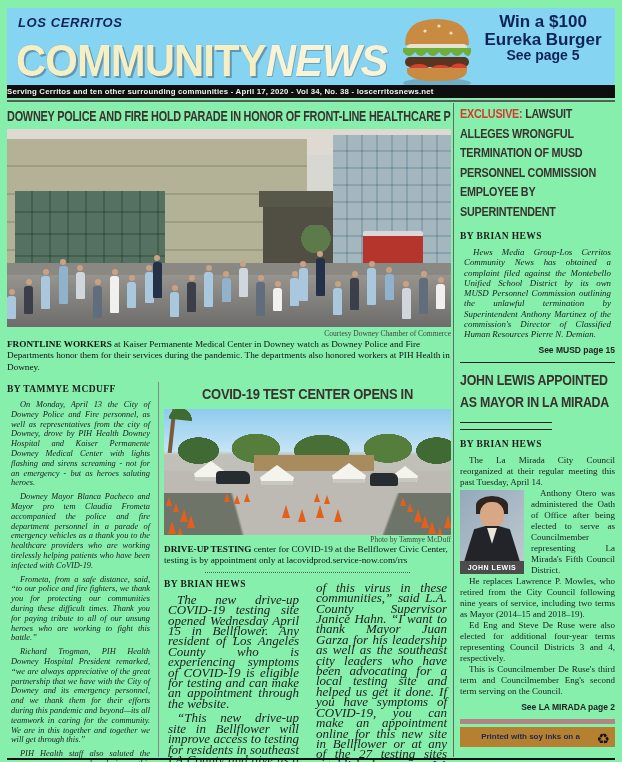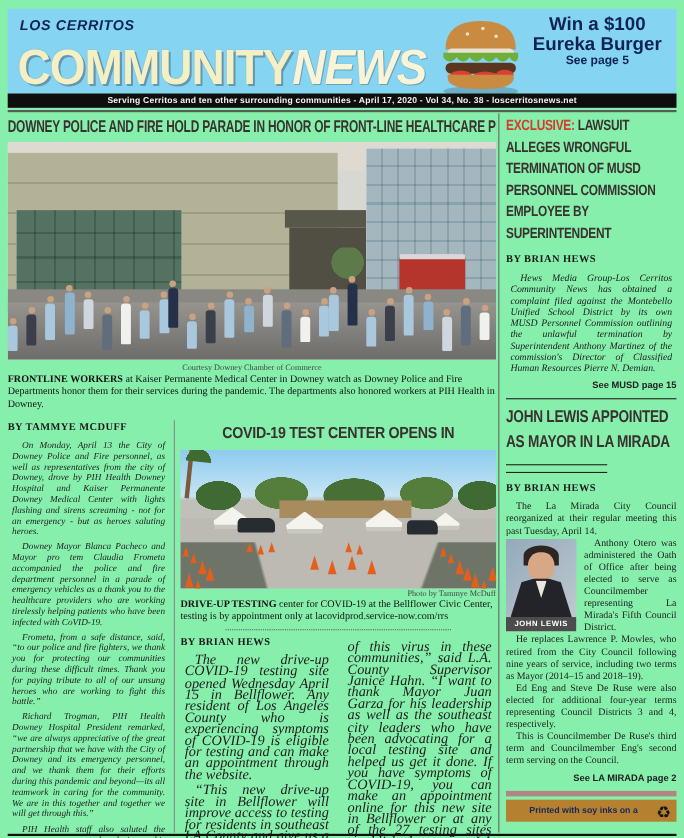--- a/index.html
+++ b/index.html
@@ -7,24 +7,24 @@
   .page{position:relative;width:622px;height:762px;background:#86efac;overflow:hidden;padding-left:16px;}
 
   
   .banner{position:absolute;left:7px;top:8px;width:608px;height:77px;background:#85d4f2;}
   .kicker{position:absolute;left:11px;top:7px;font:italic bold 13px "Liberation Sans",sans-serif;color:#0f2357;letter-spacing:.6px;}
   .mast-title{position:absolute;left:9px;bottom:2px;white-space:nowrap;font-family:"Liberation Sans",sans-serif;font-size:45px;line-height:1;transform:scaleX(.93);transform-origin:0 100%;}
   .t-main{font-weight:bold;color:#f4f0c6;text-shadow:2px 2px 0 rgba(45,55,80,.38),0 0 1px #8a97a8;letter-spacing:-1px;}
   .t-news{font-weight:bold;font-style:italic;color:#f7f4d8;text-shadow:1px 1px 0 rgba(45,55,80,.30),0 0 1px #8a97a8;letter-spacing:-1px;}
   .promo{position:absolute;right:2px;top:5px;width:140px;text-align:center;color:#0f2357;font-family:"Liberation Sans",sans-serif;font-weight:bold;}
   .promo .l1{font-size:17px;line-height:18px;}
-  .promo .l4{font-size:11px;line-height:13px;}
+  .promo .l4{font-size:14px;line-height:13px;}
   .burger{position:absolute;left:388px;top:3px;}
 
-  .dateline{position:absolute;left:7px;top:85px;width:608px;height:13px;background:#0e0e0e;color:#f2f2f2;font:bold 7.8px "Liberation Sans",sans-serif;line-height:13px;text-align:center;letter-spacing:.2px;}
+  .dateline{position:absolute;left:7px;top:85px;width:608px;height:13px;background:#0e0e0e;color:#f2f2f2;font:bold 7.8px "Liberation Sans",sans-serif;line-height:13px;text-align:left;letter-spacing:.2px;}
   .toprule{position:absolute;left:7px;top:100px;width:608px;height:2px;background:#5a5a5a;}
   .vdiv-main{position:absolute;left:453px;top:103px;height:654px;width:1px;background:#666;}
   .vdiv-1{position:absolute;left:158px;top:382px;height:375px;width:1px;background:#888;}
   .botrule{position:absolute;left:7px;top:758px;width:608px;height:2px;background:#111;}
 
   
   .cond{font-family:"Liberation Sans",sans-serif;font-weight:bold;color:#39322f;letter-spacing:-.3px;transform-origin:0 0;}
   .hl-downey{position:absolute;left:7px;top:104px;width:444px;height:23px;overflow:hidden;}
   .hl-downey .cond{white-space:nowrap;font-size:15.5px;line-height:23px;transform:scaleX(.70);}
   .hl-covid{overflow:hidden;height:20px;}
@@ -40,21 +40,21 @@
   .bell-cols .body-s p{font-size:13px;line-height:10.4px;}
   .musd-body p{font-size:8.9px;line-height:10.3px;}
   .jl-flow p{font-size:9px;line-height:11px;margin:0;text-indent:9px;text-align:justify;color:#1c1c1c;}
   .jump{font:bold 8.5px "Liberation Sans",sans-serif;color:#222;text-align:right;margin-top:5px;}
   .credit{font:7.5px "Liberation Serif",serif;color:#444;text-align:right;}
   .caption{font:9.2px/11.4px "Liberation Serif",serif;color:#111;}
   .cap-lead{font-weight:bold;}
 
   
   .photo-main{position:absolute;left:7px;top:129px;width:444px;height:198px;background:#d8d8d3;overflow:hidden;}
-  .credit-main{position:absolute;left:7px;top:329px;width:444px;text-align:center;}
+  .credit-main{position:absolute;left:7px;top:329px;width:444px;}
   .cap-main{position:absolute;left:7px;top:339px;width:444px;}
   .col-left{position:absolute;left:7px;top:372px;width:147px;}
   .mid{position:absolute;left:164px;top:384px;width:287px;}
   .photo-bell{position:relative;margin-top:5px;height:126px;background:linear-gradient(#8ecbee 0,#c6e4f5 42px,#c0bfb8 46px);overflow:hidden;}
   .dots{border-bottom:1.5px dotted #555;width:205px;margin:5px auto 6px;}
   .bell-cols{display:flex;gap:9px;margin-top:2px;}
   .bell-cols .bc{width:139px;}
 
   
   .sky{position:absolute;left:0;top:0;width:100%;height:26px;background:#dedad2;}

